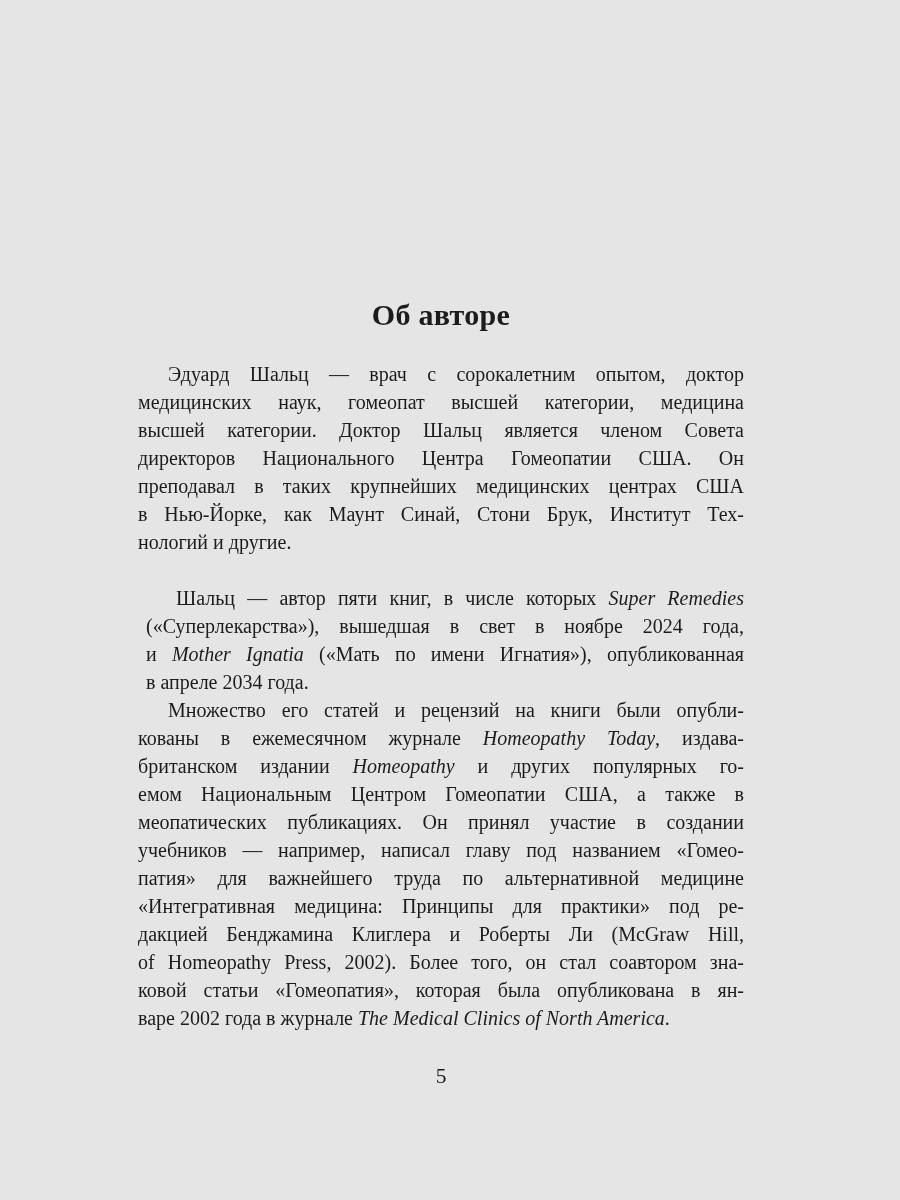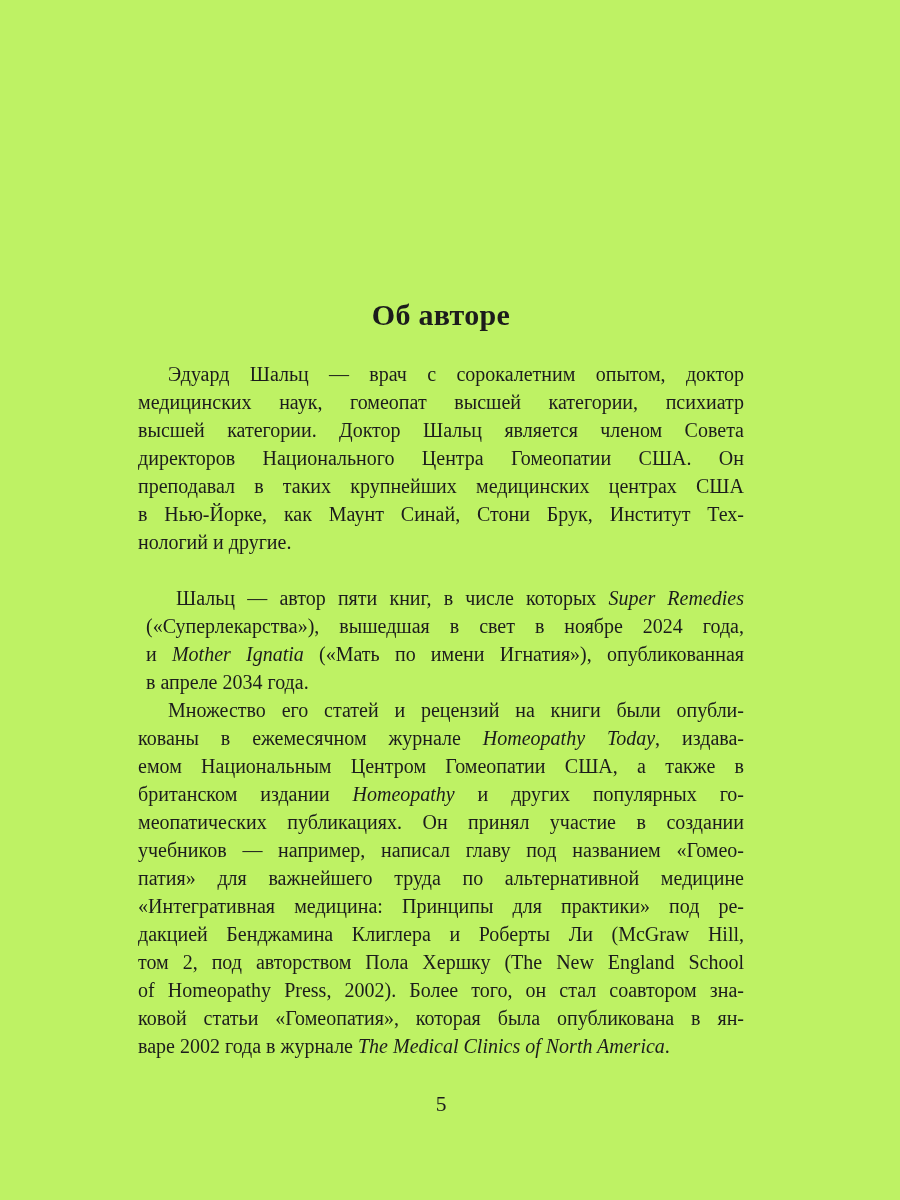--- a/index.html
+++ b/index.html
@@ -58,48 +58,47 @@
     margin: 30px 0 0 138px;
     width: 606px;
     text-align: center;
     font-size: 21.5px;
     line-height: 28px;
   }
 </style>
 </head>
 <body>
 
-<div class="page" style="color: rgb(28, 28, 28); background: #bef264;">
+<div class="page" style="color: rgb(28, 28, 28); background: #e5e5e5;">
   <h1 class="title">Об авторе</h1>
   <div class="content" id="content">
       <div class="para">
         <div class="line first"><span>Эдуард Шальц — врач с сорокалетним опытом, доктор</span></div>
-        <div class="line"><span>медицинских наук, гомеопат высшей категории, психиатр</span></div>
+        <div class="line"><span>медицинских наук, гомеопат высшей категории, медицина</span></div>
         <div class="line"><span>высшей категории. Доктор Шальц является членом Совета</span></div>
         <div class="line"><span>директоров Национального Центра Гомеопатии США. Он</span></div>
         <div class="line"><span>преподавал в таких крупнейших медицинских центрах США</span></div>
         <div class="line"><span>в Нью-Йорке, как Маунт Синай, Стони Брук, Институт Тех-</span></div>
         <div class="line last"><span>нологий и другие.</span></div>
       </div>
       <div class="para gap">
         <div class="line first"><span>Шальц — автор пяти книг, в числе которых </span><span class="it">Super Remedies</span></div>
         <div class="line"><span>(«Суперлекарства»), вышедшая в свет в ноябре 2024 года,</span></div>
         <div class="line"><span>и </span><span class="it">Mother Ignatia</span><span> («Мать по имени Игнатия»), опубликованная</span></div>
         <div class="line last"><span>в апреле 2034 года.</span></div>
       </div>
       <div class="para">
         <div class="line first"><span>Множество его статей и рецензий на книги были опубли-</span></div>
         <div class="line"><span>кованы в ежемесячном журнале </span><span class="it">Homeopathy Today</span><span>, издава-</span></div>
+        <div class="line"><span>британском издании </span><span class="it">Homeopathy</span><span> и других популярных го-</span></div>
         <div class="line"><span>емом Национальным Центром Гомеопатии США, а также в</span></div>
-        <div class="line"><span>британском издании </span><span class="it">Homeopathy</span><span> и других популярных го-</span></div>
         <div class="line"><span>меопатических публикациях. Он принял участие в создании</span></div>
         <div class="line"><span>учебников — например, написал главу под названием «Гомео-</span></div>
         <div class="line"><span>патия» для важнейшего труда по альтернативной медицине</span></div>
         <div class="line"><span>«Интегративная медицина: Принципы для практики» под ре-</span></div>
         <div class="line"><span>дакцией Бенджамина Клиглера и Роберты Ли (McGraw Hill,</span></div>
-        <div class="line"><span>том 2, под авторством Пола Хершку (The New England School</span></div>
         <div class="line"><span>of Homeopathy Press, 2002). Более того, он стал соавтором зна-</span></div>
         <div class="line"><span>ковой статьи «Гомеопатия», которая была опубликована в ян-</span></div>
         <div class="line last"><span>варе 2002 года в журнале </span><span class="it">The Medical Clinics of North America</span><span>.</span></div>
       </div>
     </div>
   <div class="pageno">5</div>
 </div>
 
 </body></html>

